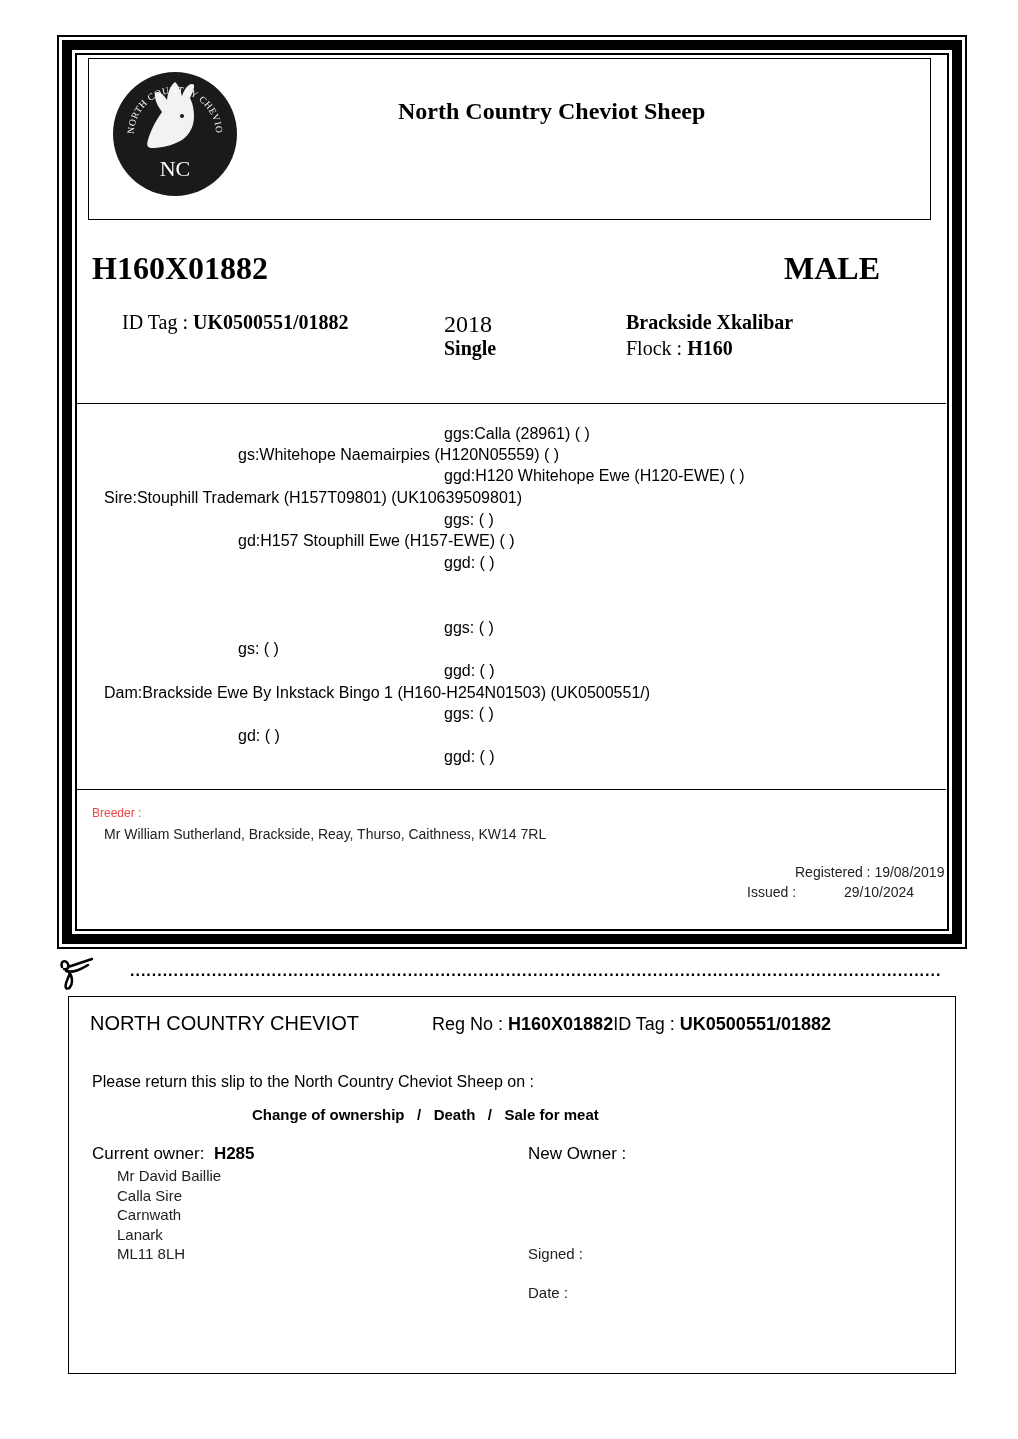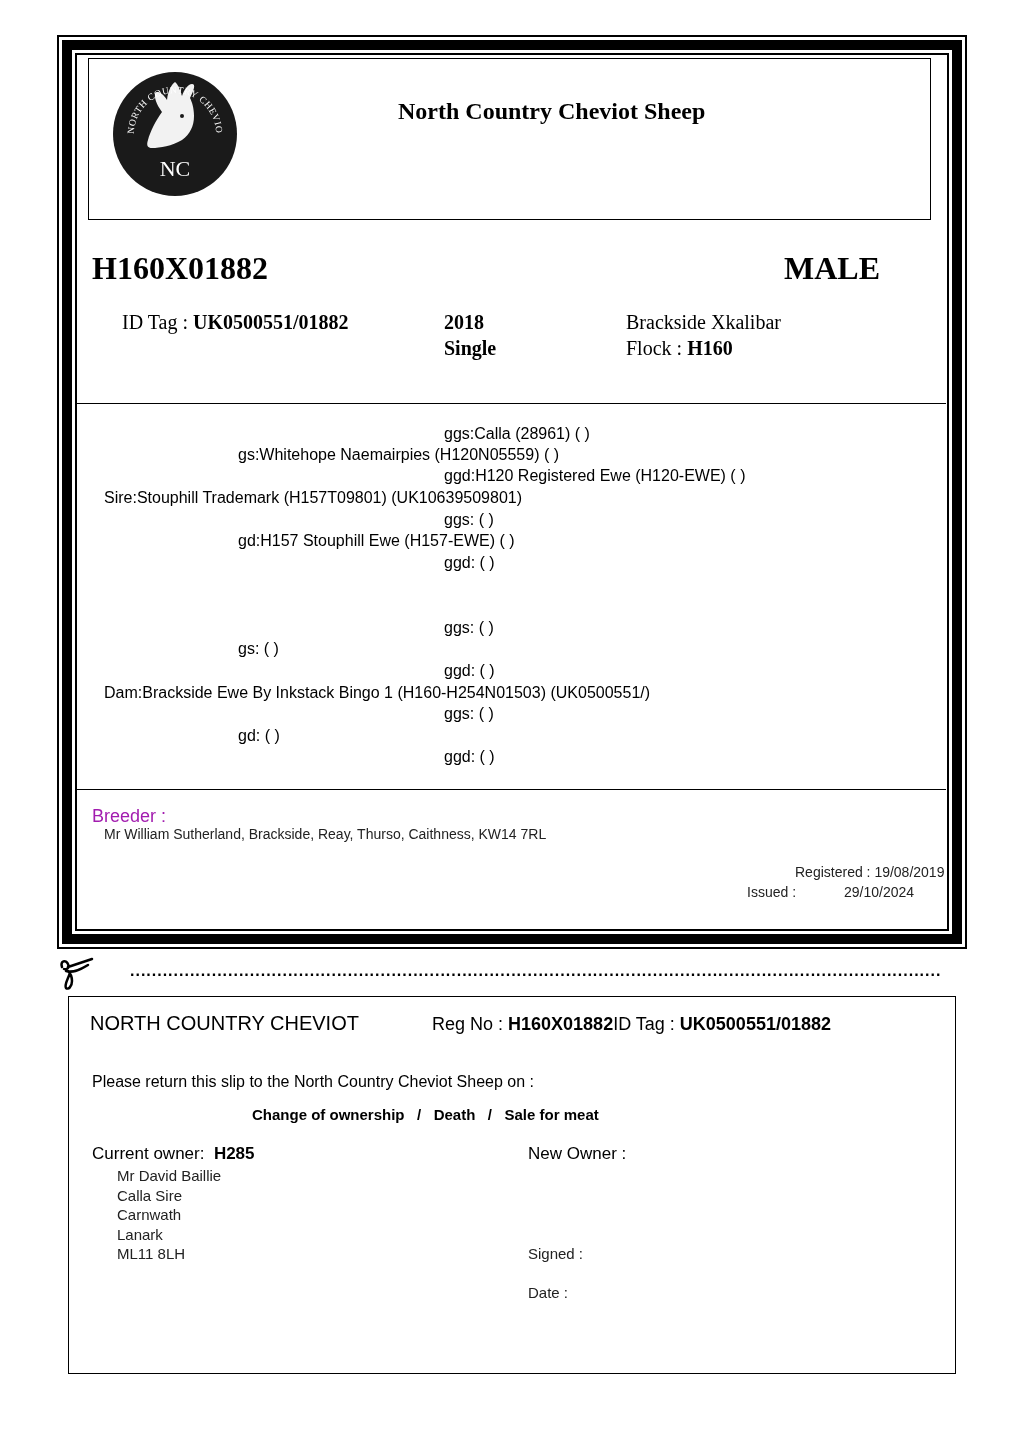--- a/index.html
+++ b/index.html
@@ -37,48 +37,48 @@
   </text>
 </svg>
 <div class="abs serif" style="left:362px;top:98px;font-size:24px;font-weight:bold;margin-left:36px;">North Country Cheviot Sheep</div>
 
 <div class="abs serif" style="left:92px;top:250px;font-size:32px;font-weight:bold;">H160X01882</div>
 <div class="abs serif" style="left:784px;top:250px;font-size:32px;font-weight:bold;">MALE</div>
 
 <div class="abs serif" style="left:122px;top:311px;font-size:20px;">
   <span>ID Tag : </span><b>UK0500551/01882</b>
 </div>
-<div class="abs serif" style="left:444px;top:311px;font-size:20px;font-weight:bold;">2018</div>
+<div class="abs serif" style="left:444px;top:311px;font-size:24px;font-weight:normal;">2018</div>
 <div class="abs serif" style="left:444px;top:337px;font-size:20px;font-weight:bold;">Single</div>
-<div class="abs serif" style="left:626px;top:311px;font-size:20px;font-weight:normal;">Brackside Xkalibar</div>
+<div class="abs serif" style="left:626px;top:311px;font-size:20px;font-weight:bold;">Brackside Xkalibar</div>
 <div class="abs serif" style="left:626px;top:337px;font-size:20px;">
   <span>Flock : </span><b>H160</b>
 </div>
 
 <div class="hr" style="left:76px;top:403px;width:870px;"></div>
 
 <div class="abs ped" style="left:444px;top:425px;">ggs:Calla (28961)  (     )</div>
 <div class="abs ped" style="left:238px;top:446px;">gs:Whitehope Naemairpies (H120N05559)  (     )</div>
-<div class="abs ped" style="left:444px;top:467px;">ggd:H120 Registered Ewe (H120-EWE)  (     )</div>
+<div class="abs ped" style="left:444px;top:467px;">ggd:H120 Whitehope Ewe (H120-EWE)  (     )</div>
 <div class="abs ped" style="left:104px;top:489px;">Sire:Stouphill Trademark (H157T09801)  (UK10639509801)</div>
 <div class="abs ped" style="left:444px;top:511px;">ggs:         (     )</div>
 <div class="abs ped" style="left:238px;top:532px;">gd:H157 Stouphill Ewe (H157-EWE)  (     )</div>
 <div class="abs ped" style="left:444px;top:554px;">ggd:         (     )</div>
 
 <div class="abs ped" style="left:444px;top:619px;">ggs:         (     )</div>
 <div class="abs ped" style="left:238px;top:640px;">gs:       (     )</div>
 <div class="abs ped" style="left:444px;top:662px;">ggd:         (     )</div>
 <div class="abs ped" style="left:104px;top:684px;">Dam:Brackside Ewe By Inkstack Bingo 1 (H160-H254N01503)  (UK0500551/)</div>
 <div class="abs ped" style="left:444px;top:705px;">ggs:         (     )</div>
 <div class="abs ped" style="left:238px;top:727px;text-align:right;">gd:       (     )</div>
 <div class="abs ped" style="left:444px;top:748px;">ggd:         (     )</div>
 
 <div class="hr" style="left:76px;top:789px;width:870px;"></div>
 
-<div class="abs" style="left:92px;top:806px;font-size:18px;color:#a21caf;">Breeder :</div>
+<div class="abs" style="left:92px;top:806px;font-size:12px;color:#ef4444;">Breeder :</div>
 <div class="abs" style="left:104px;top:826px;font-size:14px;color:#222;">Mr William Sutherland, Brackside, Reay, Thurso, Caithness, KW14 7RL</div>
 
 <div class="abs" style="left:747px;top:864px;font-size:14px;color:#222;margin-left:48px;">
   <span>Registered : </span><span>19/08/2019</span>
 </div>
 <div class="abs" style="left:747px;top:884px;font-size:14px;color:#222;">Issued :</div>
 <div class="abs" style="left:844px;top:884px;font-size:14px;color:#222;">29/10/2024</div>
 
 <svg class="abs" style="left:58px;top:955px;" width="36" height="36" viewBox="0 0 36 36">
   <path d="M4 12 C2 6 8 4 10 9 C12 13 8 15 6 14 M10 12 L34 4 M8 16 C14 18 20 16 30 10 M12 18 C10 24 6 30 8 33 C10 35 14 32 14 26 C14 22 12 18 10 16" stroke="#000" stroke-width="2.5" fill="none" stroke-linecap="round"></path>

